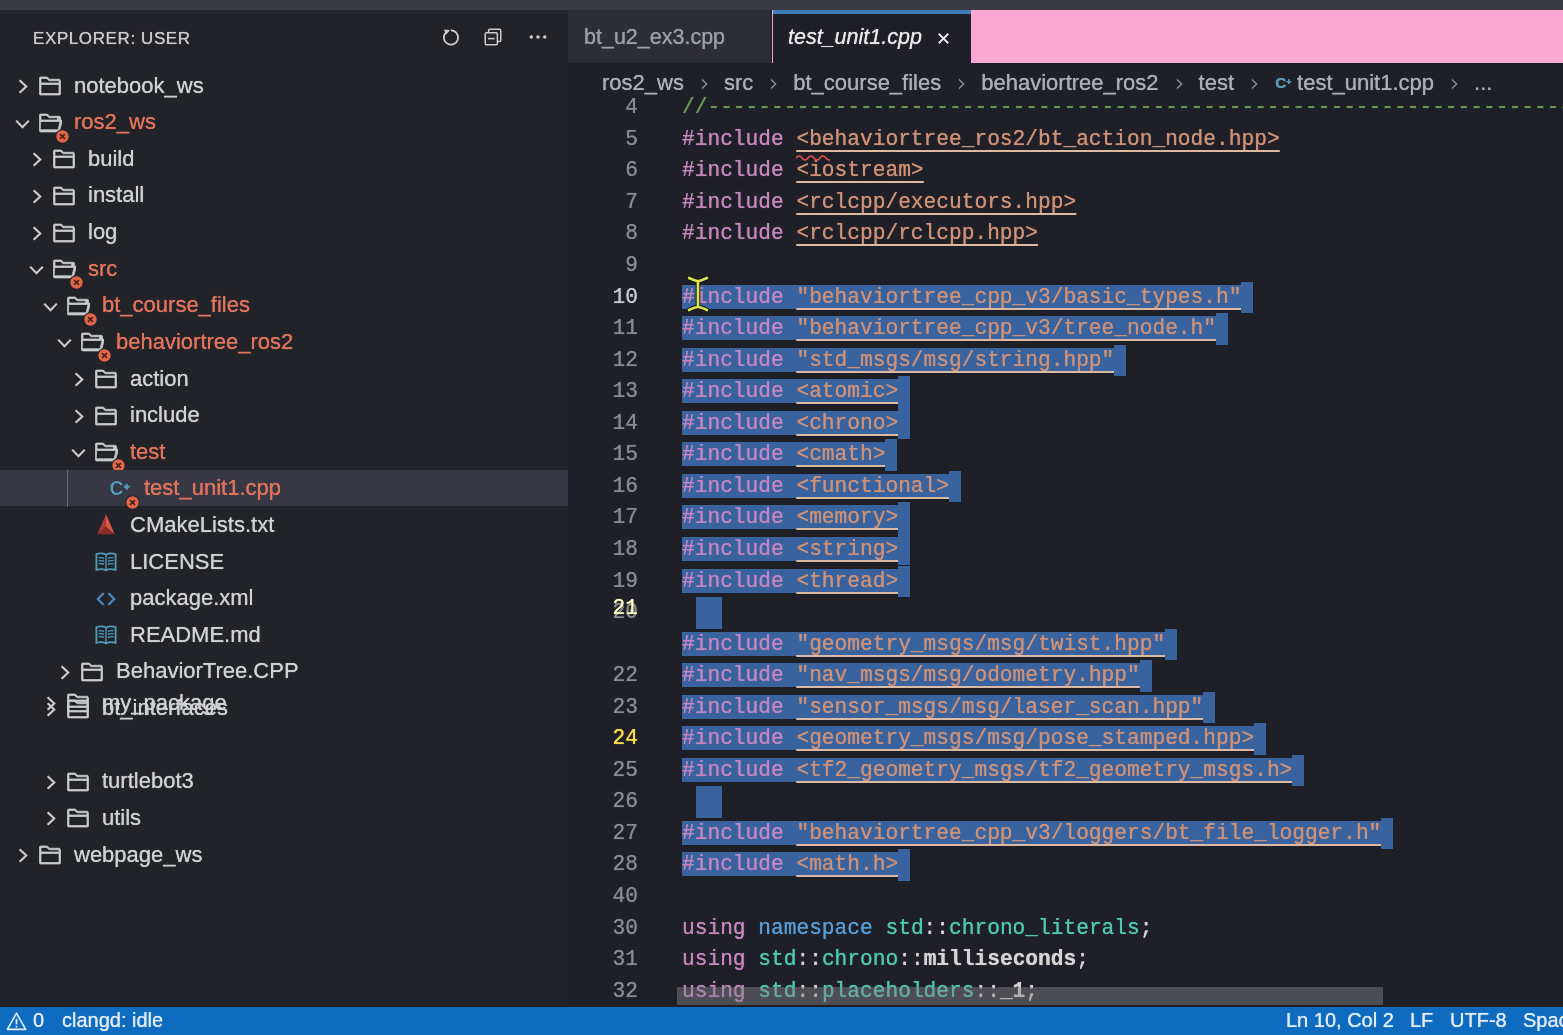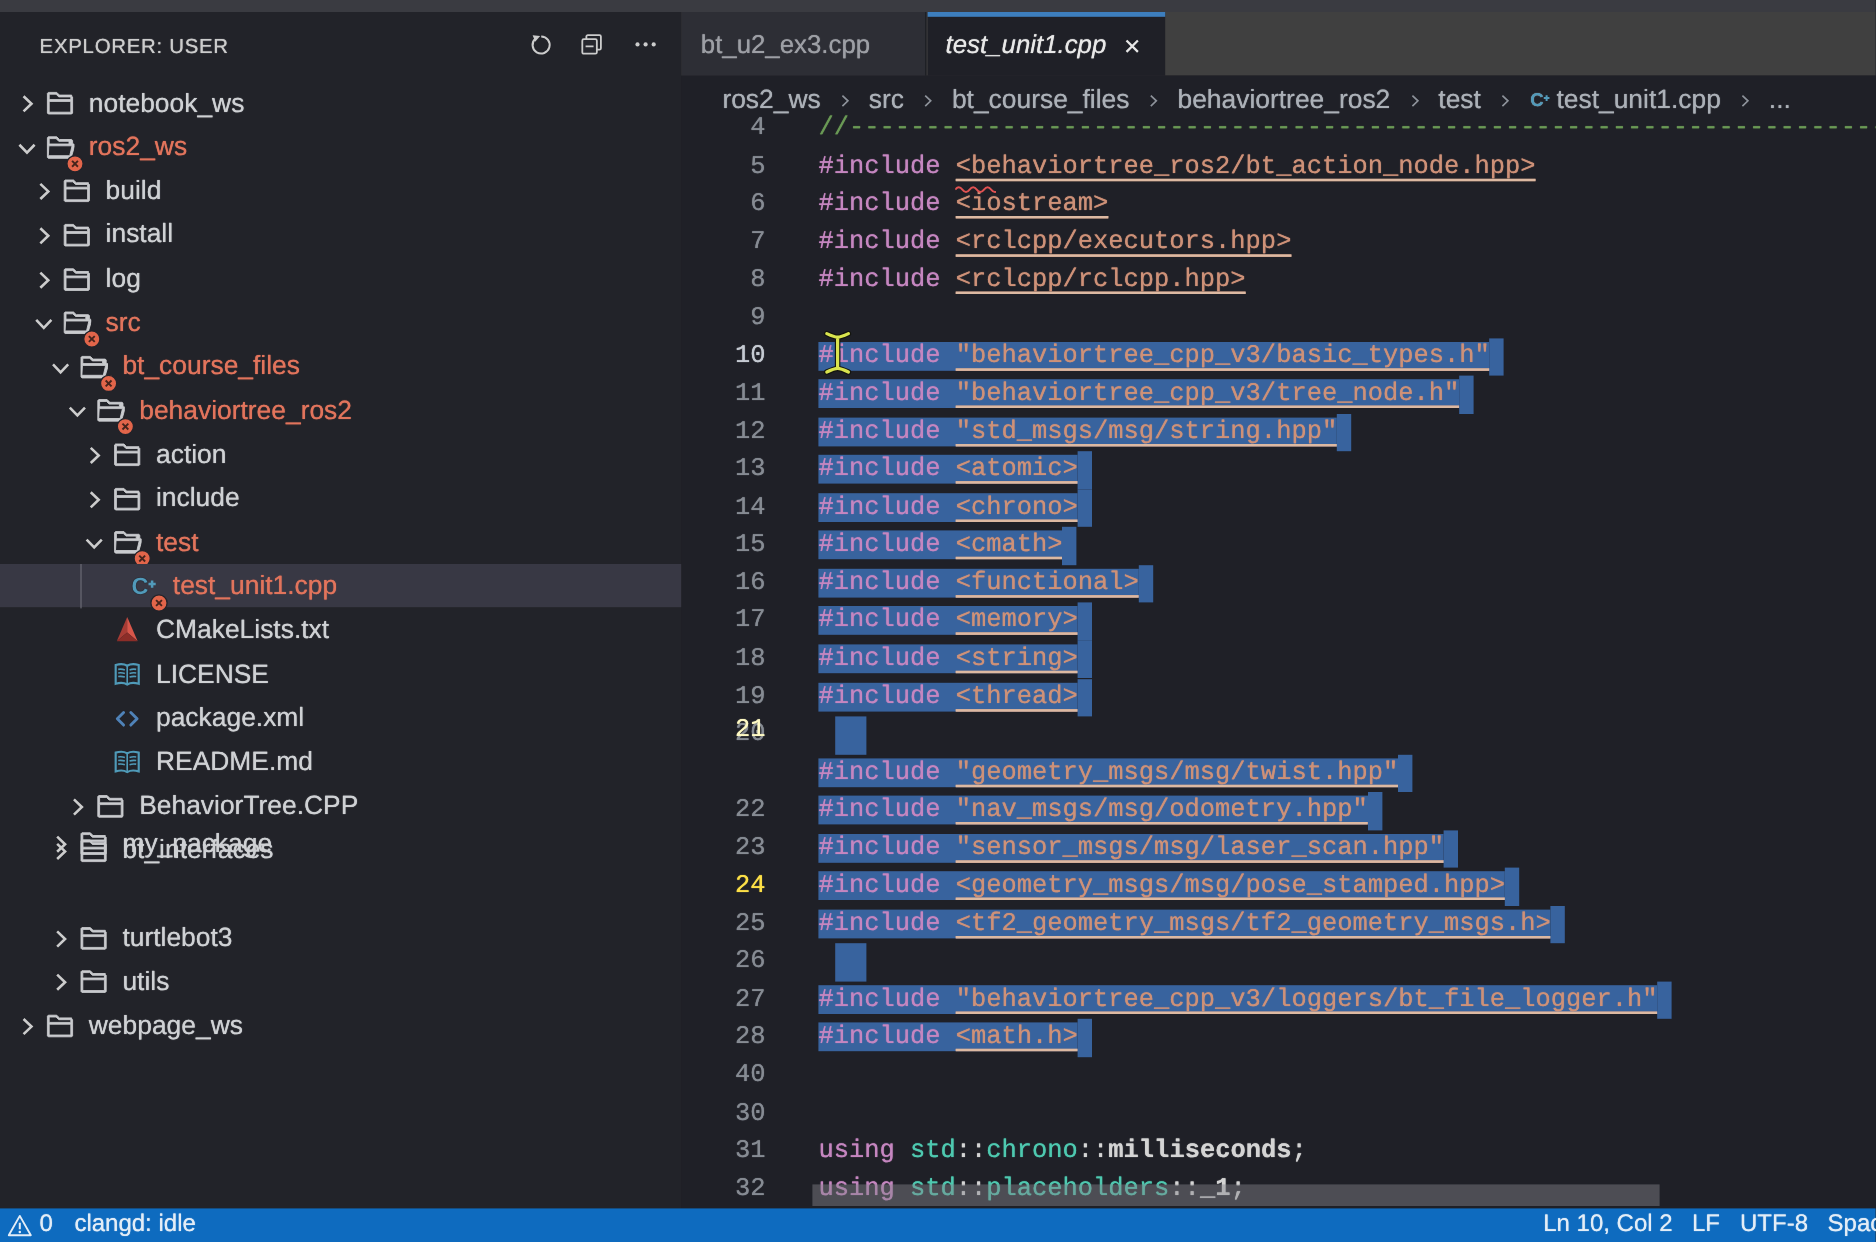--- a/index.html
+++ b/index.html
@@ -236,21 +236,21 @@
           </svg></span>
         <span style="position:absolute;left:38px;top:7px"><svg width="24" height="24" viewBox="0 0 16 16" style="">
             <path d="M14.5 3.5H7.7L6.2 2H1.5l-.5.5v11l.5.5h13l.5-.5v-9l-.5-.5zM14 4.5V6H2V3h3.8l1.5 1.5H14zM2 13V7h12v6H2z" fill="#c9cbce" stroke="#c9cbce" stroke-width=".5"></path>
           </svg></span>
         <span style="position:absolute;left:74px;top:5.5px;color:#cfd1d4">webpage_ws</span>
       </div>
   </div>
   <div class="abs" style="left:67px;top:460px;width:1px;height:37px;background:#6a6a74"></div>
 </div>
 
-<div class="abs" style="left:568px;top:10px;width:995px;height:53px;background:#404040">
+<div class="abs" style="left:568px;top:10px;width:995px;height:53px;background:#f9a8d4">
   <div class="abs" style="left:0;top:0;width:204px;height:53px;background:#2d2e35;border-right:1px solid #1c1d22">
     <div class="abs" style="left:16px;top:15px;font-size:21.5px;color:#9d9fa5">bt_u2_ex3.cpp</div>
   </div>
   <div class="abs" style="left:205px;top:0;width:198px;height:53px;background:#1f2027;border-top:4px solid #3d7ebd">
     <div class="abs" style="left:15px;top:11px;font-size:21.5px;font-style:italic;color:#e8e8e8">test_unit1.cpp</div>
     <div class="abs" style="left:161px;top:15px"><svg width="19" height="19" viewBox="0 0 16 16" style="">
           <path d="M4 4l8 8M12 4l-8 8" stroke="#e6e6e6" stroke-width="1.6"></path>
         </svg></div>
   </div>
 </div>
@@ -325,20 +325,21 @@
 <div style="position:absolute;top:597.0px;left:0;height:31.55px;line-height:31.55px;white-space:pre"><span style="display:inline-block;background:#38639e;width:26px;height:31.55px;vertical-align:top;margin-left:14px"></span></div>
 <div style="position:absolute;top:628.6px;left:0;height:31.55px;line-height:31.55px;white-space:pre"><span style="background:#38639e;box-decoration-break:clone"><span style="color:#c586c0">#include</span> <span style="color:#ce9178;text-decoration:underline;text-decoration-color:#dcb9a2;text-underline-offset:5px;text-decoration-thickness:1.5px;">"geometry_msgs/msg/twist.hpp"</span></span><span style="display:inline-block;background:#38639e;width:12px;height:31.55px;vertical-align:top"></span></div>
 <div style="position:absolute;top:660.1px;left:0;height:31.55px;line-height:31.55px;white-space:pre"><span style="background:#38639e;box-decoration-break:clone"><span style="color:#c586c0">#include</span> <span style="color:#ce9178;text-decoration:underline;text-decoration-color:#dcb9a2;text-underline-offset:5px;text-decoration-thickness:1.5px;">"nav_msgs/msg/odometry.hpp"</span></span><span style="display:inline-block;background:#38639e;width:12px;height:31.55px;vertical-align:top"></span></div>
 <div style="position:absolute;top:691.7px;left:0;height:31.55px;line-height:31.55px;white-space:pre"><span style="background:#38639e;box-decoration-break:clone"><span style="color:#c586c0">#include</span> <span style="color:#ce9178;text-decoration:underline;text-decoration-color:#dcb9a2;text-underline-offset:5px;text-decoration-thickness:1.5px;">"sensor_msgs/msg/laser_scan.hpp"</span></span><span style="display:inline-block;background:#38639e;width:12px;height:31.55px;vertical-align:top"></span></div>
 <div style="position:absolute;top:723.2px;left:0;height:31.55px;line-height:31.55px;white-space:pre"><span style="background:#38639e;box-decoration-break:clone"><span style="color:#c586c0">#include</span> <span style="color:#ce9178;text-decoration:underline;text-decoration-color:#dcb9a2;text-underline-offset:5px;text-decoration-thickness:1.5px;">&lt;geometry_msgs/msg/pose_stamped.hpp&gt;</span></span><span style="display:inline-block;background:#38639e;width:12px;height:31.55px;vertical-align:top"></span></div>
 <div style="position:absolute;top:754.8px;left:0;height:31.55px;line-height:31.55px;white-space:pre"><span style="background:#38639e;box-decoration-break:clone"><span style="color:#c586c0">#include</span> <span style="color:#ce9178;text-decoration:underline;text-decoration-color:#dcb9a2;text-underline-offset:5px;text-decoration-thickness:1.5px;">&lt;tf2_geometry_msgs/tf2_geometry_msgs.h&gt;</span></span><span style="display:inline-block;background:#38639e;width:12px;height:31.55px;vertical-align:top"></span></div>
 <div style="position:absolute;top:786.3px;left:0;height:31.55px;line-height:31.55px;white-space:pre"><span style="display:inline-block;background:#38639e;width:26px;height:31.55px;vertical-align:top;margin-left:14px"></span></div>
 <div style="position:absolute;top:817.9px;left:0;height:31.55px;line-height:31.55px;white-space:pre"><span style="background:#38639e;box-decoration-break:clone"><span style="color:#c586c0">#include</span> <span style="color:#ce9178;text-decoration:underline;text-decoration-color:#dcb9a2;text-underline-offset:5px;text-decoration-thickness:1.5px;">"behaviortree_cpp_v3/loggers/bt_file_logger.h"</span></span><span style="display:inline-block;background:#38639e;width:12px;height:31.55px;vertical-align:top"></span></div>
 <div style="position:absolute;top:849.4px;left:0;height:31.55px;line-height:31.55px;white-space:pre"><span style="background:#38639e;box-decoration-break:clone"><span style="color:#c586c0">#include</span> <span style="color:#ce9178;text-decoration:underline;text-decoration-color:#dcb9a2;text-underline-offset:5px;text-decoration-thickness:1.5px;">&lt;math.h&gt;</span></span><span style="display:inline-block;background:#38639e;width:12px;height:31.55px;vertical-align:top"></span></div>
 <div style="position:absolute;top:881.0px;left:0;height:31.55px;line-height:31.55px;white-space:pre"></div>
+<div style="position:absolute;top:912.5px;left:0;height:31.55px;line-height:31.55px;white-space:pre"><span style="color:#c586c0">using</span> <span style="color:#569cd6">namespace</span> <span style="color:#4ec9b0">std</span><span style="color:#d4d4d4">::</span><span style="color:#4ec9b0">chrono_literals</span><span style="color:#d4d4d4">;</span></div>
 <div style="position:absolute;top:944.1px;left:0;height:31.55px;line-height:31.55px;white-space:pre"><span style="color:#c586c0">using</span> <span style="color:#4ec9b0">std</span><span style="color:#d4d4d4">::</span><span style="color:#4ec9b0">chrono</span><span style="color:#d4d4d4">::</span><span style="color:#d4d4d4;font-weight:bold">milliseconds</span><span style="color:#d4d4d4">;</span></div>
 <div style="position:absolute;top:975.6px;left:0;height:31.55px;line-height:31.55px;white-space:pre"><span style="color:#c586c0">using</span> <span style="color:#4ec9b0">std</span><span style="color:#d4d4d4">::</span><span style="color:#4ec9b0">placeholders</span><span style="color:#d4d4d4">::</span><span style="color:#d4d4d4;font-weight:bold">_1</span><span style="color:#d4d4d4">;</span></div>
   </div>
 
   <svg class="abs" style="left:228px;top:91px" width="34" height="7">
       <path d="M0 4 q3 -4 6 0 t6 0 t6 0 t6 0 t6 0 t6 0" fill="none" stroke="#e05252" stroke-width="1.6"></path>
     </svg>
 
   <svg class="abs" style="left:117px;top:211px" width="28" height="41">
     <g stroke="#14150e" stroke-width="4.6" fill="none" stroke-linecap="round">

